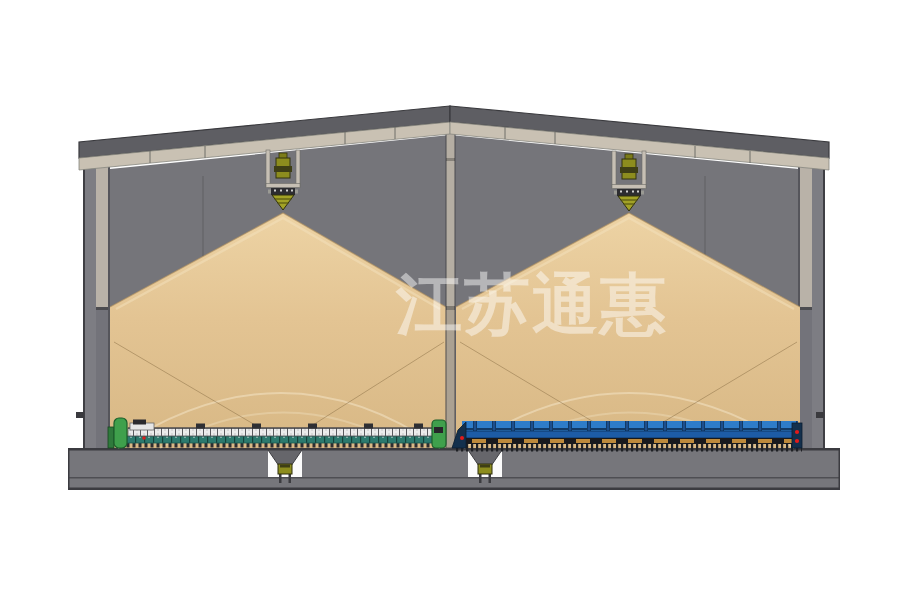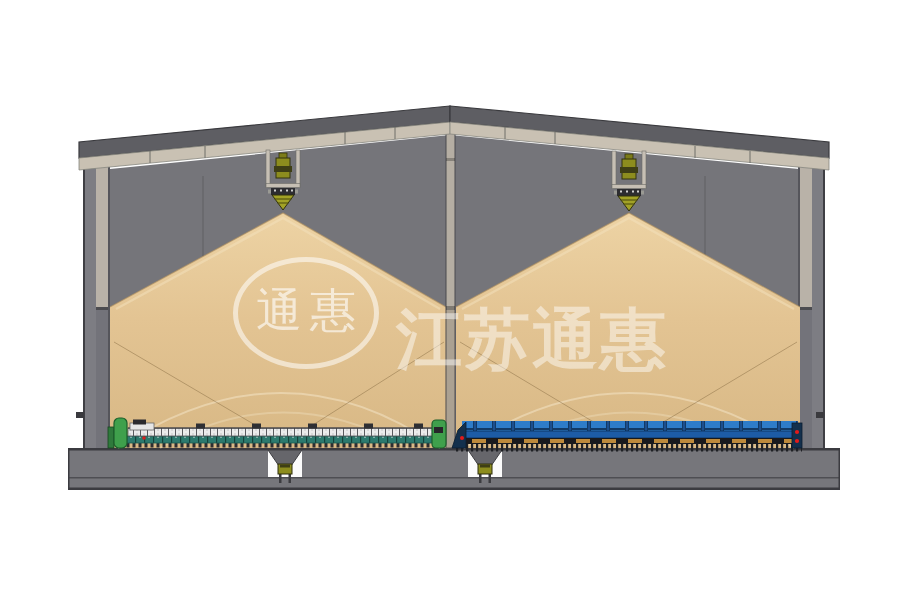--- a/index.html
+++ b/index.html
@@ -10,21 +10,21 @@
   .wm-seal{position:absolute;left:233px;top:257px;width:136px;height:102px;
            border:5px solid rgba(255,255,255,0.55);border-radius:50%;
            display:flex;align-items:center;justify-content:center;pointer-events:none;}
   .wm-seal-text{font-family:"Liberation Serif",serif;font-size:46px;line-height:1;
                 color:rgba(255,255,255,0.62);letter-spacing:8px;text-indent:8px;
                 transform:translateY(-2px);}
   
   .wm-brand{position:absolute;left:388px;top:260px;width:288px;height:90px;
             display:flex;align-items:center;justify-content:center;
             font-family:"Liberation Serif",serif;font-weight:bold;font-size:66px;
-            color:rgba(255,255,255,0.47);letter-spacing:2px;pointer-events:none;margin-top:35px;}
+            color:rgba(255,255,255,0.47);letter-spacing:2px;pointer-events:none;}
 </style>
 </head>
 <body>
 
 <div class="stage">
 
 <svg width="900" height="600" viewBox="0 0 900 600">
   <defs>
     <linearGradient id="gradPile" x1="0" y1="0" x2="0" y2="1">
       <stop offset="0" stop-color="#edd3a4"></stop>
@@ -218,18 +218,15 @@
     <rect x="460" y="431" width="340" height="7" fill="#1d5ca6" stroke="#0c2d55" stroke-width="0.8"></rect>
     <rect x="462" y="438" width="336" height="6" fill="url(#patTanSeg)"></rect>
     <polygon points="466,422 466,448 452,448 458,430" fill="#13304d" stroke="#0a1d30" stroke-width="0.8"></polygon>
     <circle cx="462" cy="438" r="2" fill="#e31a1a"></circle>
     <rect x="792" y="423" width="10" height="25" fill="#13304d" stroke="#0a1d30" stroke-width="0.8"></rect>
     <circle cx="797" cy="432" r="2.1" fill="#e31a1a"></circle>
     <circle cx="797" cy="441" r="2.1" fill="#e31a1a"></circle>
   </g>
 </svg>
 
-<div class="wm-seal">
-  <span class="wm-seal-text">通惠</span>
+<div class="wm-brand">江苏通惠</div>
+
 </div>
-<div class="wm-brand">江苏通惠</div>
-
-</div>
 
 </body></html>

